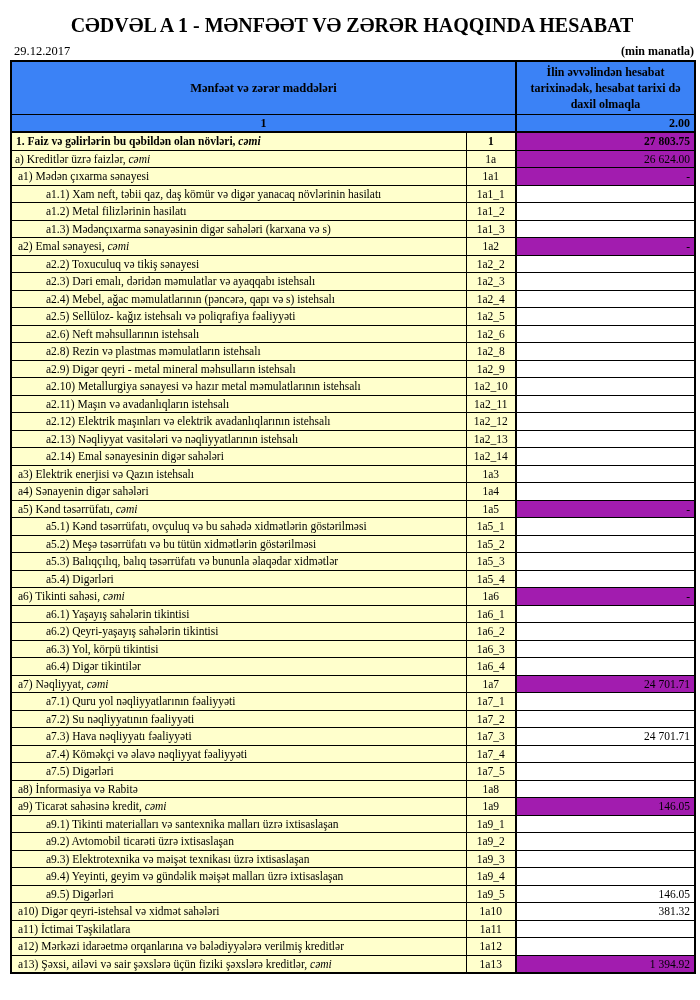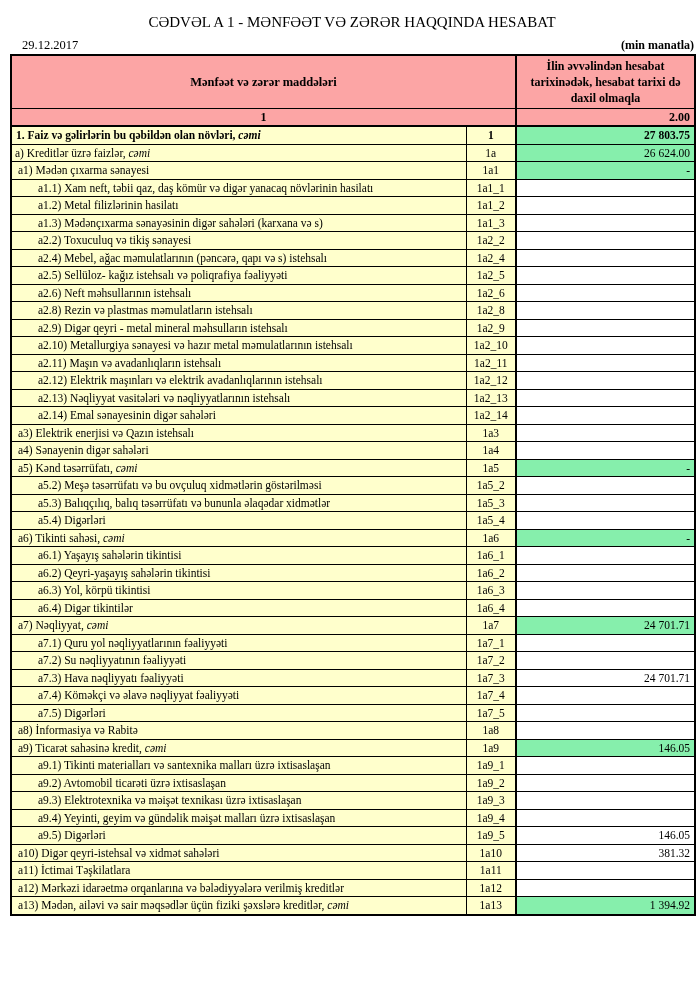--- a/index.html
+++ b/index.html
@@ -3,53 +3,53 @@
 <meta charset="utf-8">
 <style>
   html,body{margin:0;padding:0;background:#fff;}
   body{
     width:700px;height:1000px;overflow:hidden;
     font-family:"Liberation Serif","DejaVu Serif",serif;
     color:#000;-webkit-font-smoothing:antialiased;
   }
   .page{padding:0 6px 0 10px;}
   .title{
-    text-align:center;font-weight:normal;font-size:15px;
+    text-align:center;font-weight:bold;font-size:20px;
     margin:14px 0 7px 0;white-space:nowrap;
   }
   .meta{
     display:flex;justify-content:space-between;align-items:center;
-    font-size:12.5px;margin:0 0 1px 12px;
+    font-size:12.5px;margin:0 0 1px 4px;
   }
   .unit{font-weight:bold;font-size:12px;}
   table{
     border-collapse:collapse;table-layout:fixed;width:684px;
     border:2px solid #000;
   }
   col.c1{width:455px;} col.c2{width:50px;} col.c3{width:179px;}
   th,td{border:1px solid #000;overflow:hidden;}
-  thead th{background:#fca5a5;font-weight:bold;vertical-align:middle;}
+  thead th{background:#3b82f6;font-weight:bold;vertical-align:middle;}
   th.items-h{font-size:12.5px;}
   th.value-h{
     font-size:12px;line-height:1.34;padding:2px 4px;border-left-width:2px;
     height:48px;
   }
   tr.numrow th{height:14px;font-size:12px;line-height:14px;border-bottom-width:2px;}
   tr.numrow th.num2{text-align:right;padding-right:4px;border-left-width:2px;}
   tbody td{
     height:14.5px;line-height:14.5px;font-size:11.5px;
     white-space:nowrap;
   }
   td.lbl{background:#FFFFCC;text-align:left;margin-top:36px;}
   td.lbl i{font-style:italic;}
   td.code{background:#FFFFCC;text-align:center;font-size:11.5px;}
   td.val{text-align:right;padding-right:4px;background:#fff;border-left-width:2px;}
-  td.val.yel{background:#86efac;}
+  td.val.yel{background:#a21caf;}
   .ind0{padding-left:4px;} .ind1{padding-left:3px;}
-  .ind2{padding-left:6px;} .ind3{padding-left:26px;}
+  .ind2{padding-left:6px;} .ind3{padding-left:34px;}
   .b{font-weight:bold;}
 </style>
 </head>
 <body>
 
 <div class="page">
   <div class="title">CƏDVƏL A 1 - MƏNFƏƏT VƏ ZƏRƏR HAQQINDA HESABAT</div>
   <div class="meta">
     <span>29.12.2017</span>
     <span class="unit">(min manatla)</span>
@@ -95,22 +95,32 @@
           <td class="lbl ind3"><span>a1.2) Metal filizlərinin hasilatı</span></td>
           <td class="code">1a1_2</td>
           <td class="val"></td>
         </tr>
         <tr>
           <td class="lbl ind3"><span>a1.3) Mədənçıxarma sənayəsinin digər sahələri (karxana və s)</span></td>
           <td class="code">1a1_3</td>
           <td class="val"></td>
         </tr>
         <tr>
+          <td class="lbl ind2"><span>a2) Emal sənayesi, </span><i>cəmi</i></td>
+          <td class="code">1a2</td>
+          <td class="val yel">-</td>
+        </tr>
+        <tr>
           <td class="lbl ind3"><span>a2.2) Toxuculuq və tikiş sənayesi</span></td>
           <td class="code">1a2_2</td>
+          <td class="val"></td>
+        </tr>
+        <tr>
+          <td class="lbl ind3"><span>a2.3) Dəri emalı, dəridən məmulatlar və ayaqqabı istehsalı</span></td>
+          <td class="code">1a2_3</td>
           <td class="val"></td>
         </tr>
         <tr>
           <td class="lbl ind3"><span>a2.4) Mebel, ağac məmulatlarının (pəncərə, qapı və s) istehsalı</span></td>
           <td class="code">1a2_4</td>
           <td class="val"></td>
         </tr>
         <tr>
           <td class="lbl ind3"><span>a2.5) Sellüloz- kağız istehsalı və poliqrafiya fəaliyyəti</span></td>
           <td class="code">1a2_5</td>
@@ -165,21 +175,26 @@
           <td class="lbl ind2"><span>a4) Sənayenin digər sahələri</span></td>
           <td class="code">1a4</td>
           <td class="val"></td>
         </tr>
         <tr>
           <td class="lbl ind2"><span>a5) Kənd təsərrüfatı, </span><i>cəmi</i></td>
           <td class="code">1a5</td>
           <td class="val yel">-</td>
         </tr>
         <tr>
-          <td class="lbl ind3"><span>a5.2) Meşə təsərrüfatı və bu ovçuluq xidmətlərin göstərilməsi</span></td>
+          <td class="lbl ind3"><span>a5.1) Kənd təsərrüfatı, ovçuluq və bu sahədə xidmətlərin göstərilməsi</span></td>
+          <td class="code">1a5_1</td>
+          <td class="val"></td>
+        </tr>
+        <tr>
+          <td class="lbl ind3"><span>a5.2) Meşə təsərrüfatı və bu tütün xidmətlərin göstərilməsi</span></td>
           <td class="code">1a5_2</td>
           <td class="val"></td>
         </tr>
         <tr>
           <td class="lbl ind3"><span>a5.3) Balıqçılıq, balıq təsərrüfatı və bununla əlaqədar xidmətlər</span></td>
           <td class="code">1a5_3</td>
           <td class="val"></td>
         </tr>
         <tr>
           <td class="lbl ind3"><span>a5.4) Digərləri</span></td>
@@ -285,19 +300,19 @@
           <td class="lbl ind2"><span>a11) İctimai Təşkilatlara</span></td>
           <td class="code">1a11</td>
           <td class="val"></td>
         </tr>
         <tr>
           <td class="lbl ind2"><span>a12) Mərkəzi  idarəetmə orqanlarına və bələdiyyələrə verilmiş kreditlər</span></td>
           <td class="code">1a12</td>
           <td class="val"></td>
         </tr>
         <tr>
-          <td class="lbl ind2"><span>a13) Mədən, ailəvi və sair məqsədlər üçün fiziki şəxslərə kreditlər, </span><i>cəmi</i></td>
+          <td class="lbl ind2"><span>a13) Şəxsi, ailəvi və sair şəxslərə üçün fiziki şəxslərə kreditlər, </span><i>cəmi</i></td>
           <td class="code">1a13</td>
           <td class="val yel">1 394.92</td>
         </tr>
       </tbody>
   </table>
 </div>
 
 </body></html>

